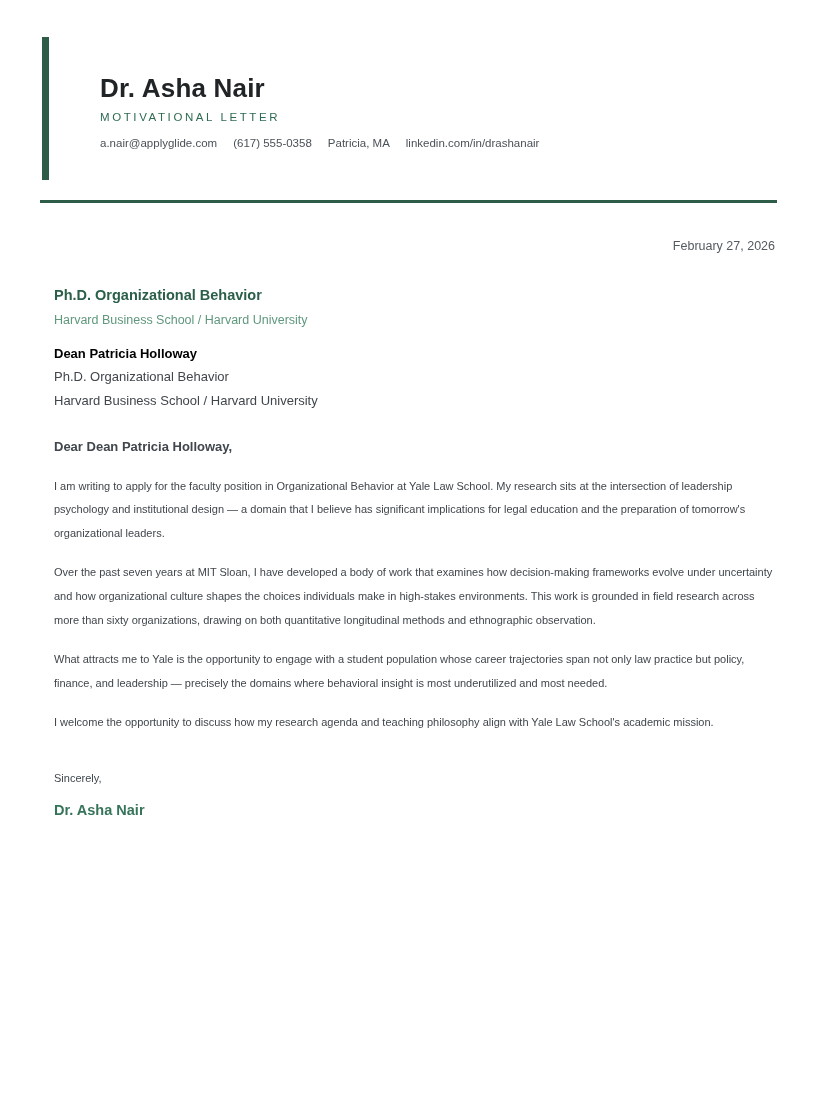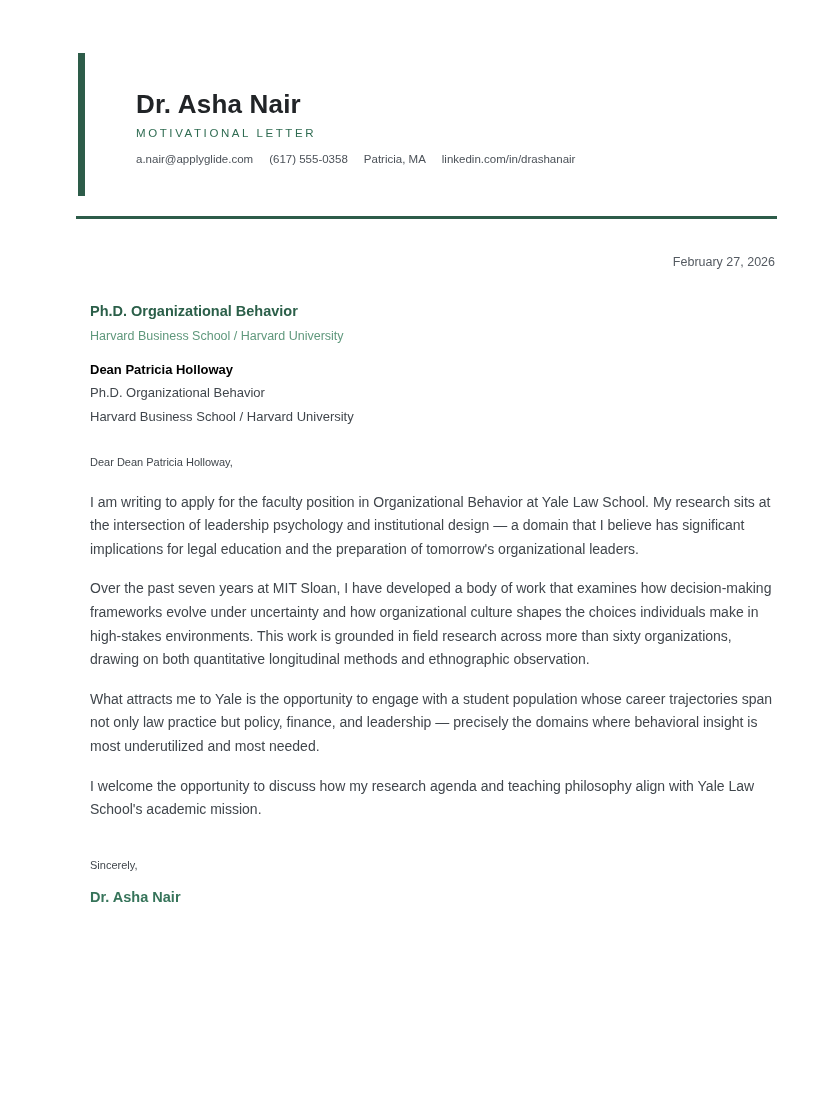--- a/index.html
+++ b/index.html
@@ -4,23 +4,22 @@
 <style>
   * { box-sizing: border-box; margin: 0; padding: 0; }
   html, body { background: #ffffff; }
   body { font-family: "Liberation Sans", "DejaVu Sans", sans-serif; }
 
   .page {
     position: relative;
     width: 816px;
     height: 1040px;
     background: #ffffff;
-    margin: 16px auto;
+    margin: 0 auto;
     overflow: hidden;
-    padding-left: 36px;
   }
 
   
   .header {
     margin: 37px 39px 0 42px;
     border-left: 7px solid #2d5c49;
     padding: 36px 20px 30px 51px;
   }
   .name-title {
     font-size: 26px;
@@ -86,26 +85,27 @@
     line-height: 23.4px;
     color: #40464c;
   }
   .recipient .recipient-name {
     font-weight: bold;
     color: #000000;
   }
   .salutation {
     margin-top: 23px;
     margin-bottom: 4px;
-    font-size: 11px;
+    font-size: 13px;
     line-height: 23.4px;
+    font-weight: bold;
   }
   .letter-body p {
     margin-top: 16px;
-    font-size: 14px;
+    font-size: 11px;
     line-height: 23.6px;
     color: #40464c;
   }
   .closing {
     margin-top: 32px;
     font-size: 11px;
     line-height: 23.4px;
   }
   .signature {
     margin-top: 12px;

